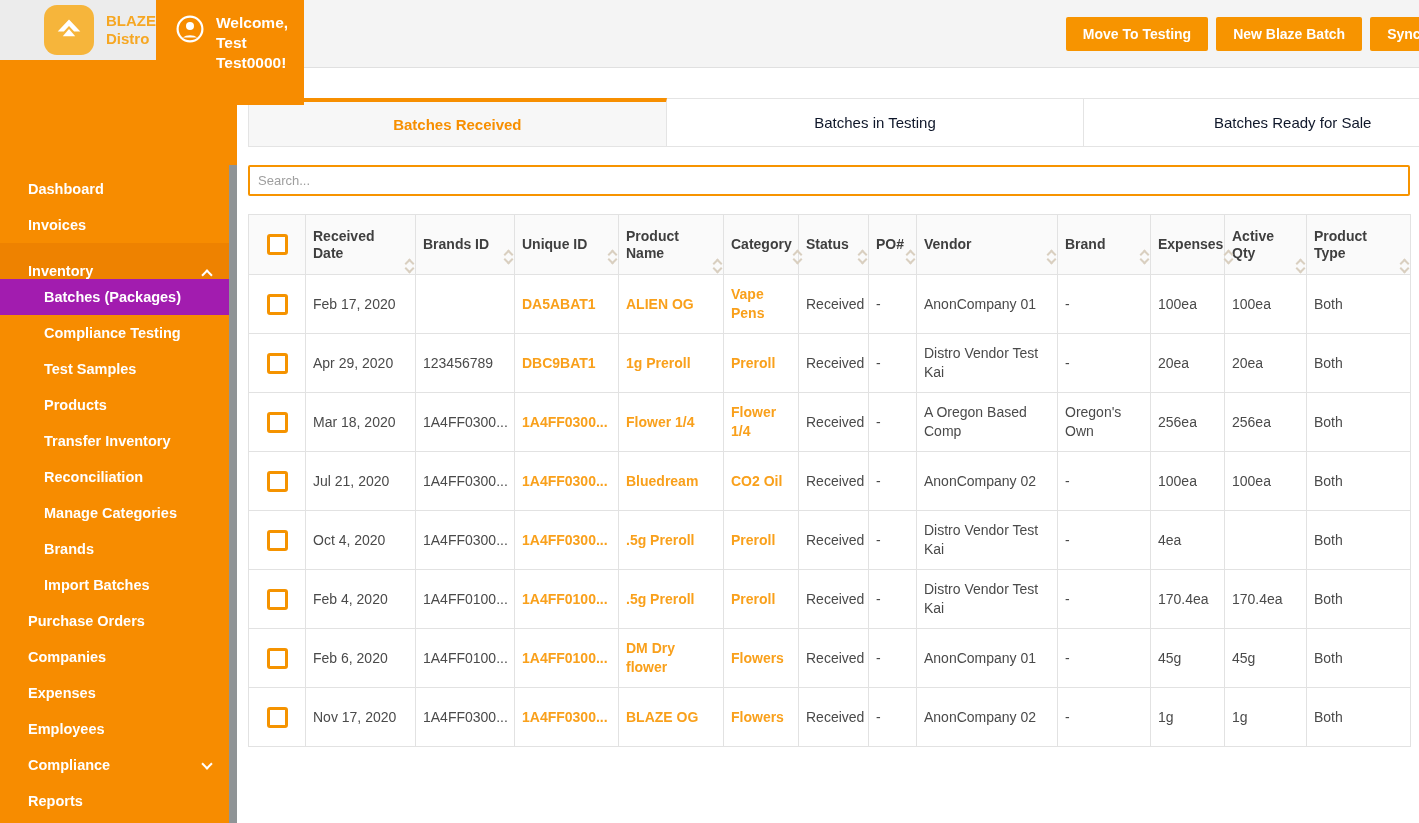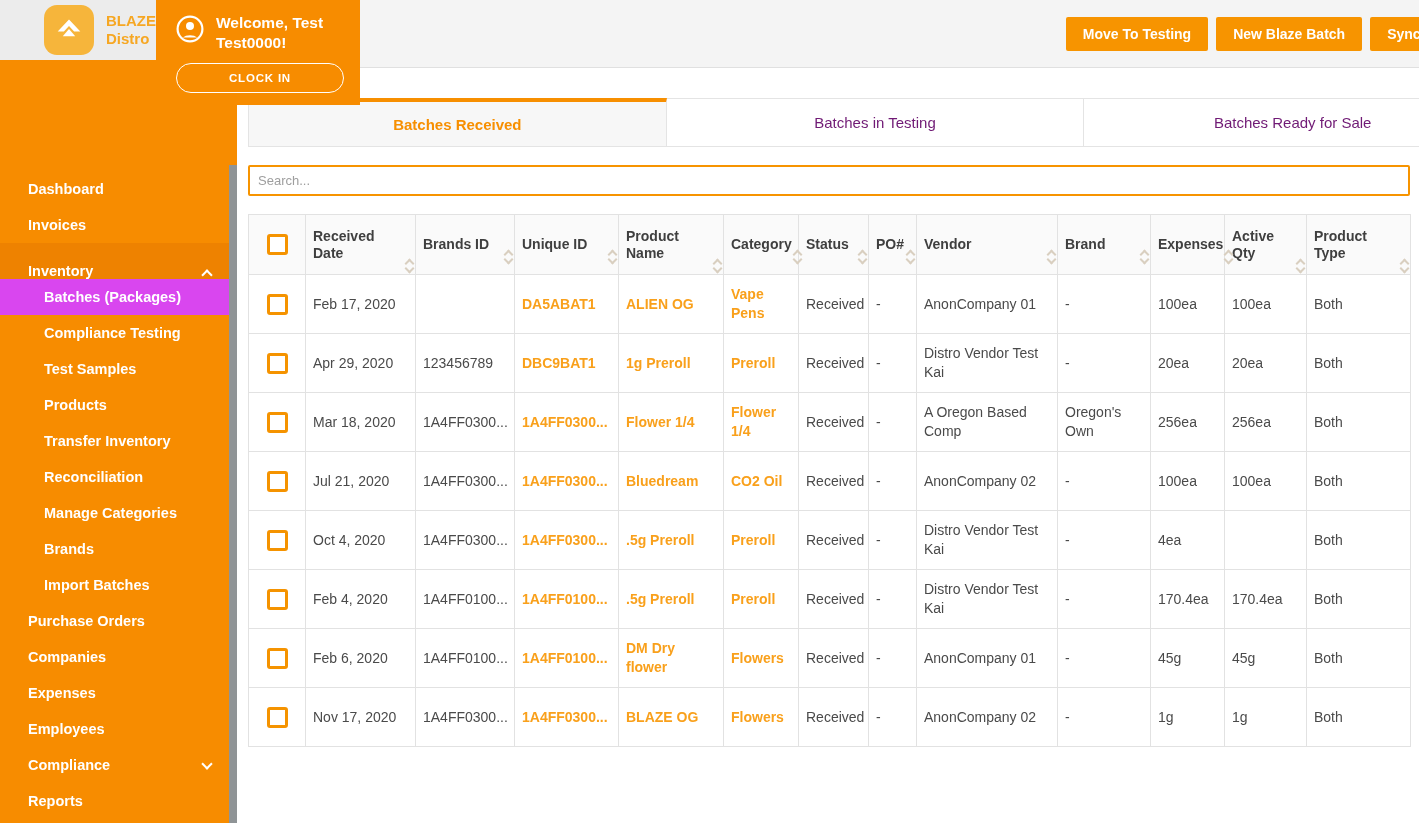--- a/index.html
+++ b/index.html
@@ -20,21 +20,21 @@
   .welcome-text { color:#fff; font-weight:bold; font-size:15.5px; line-height:20px; max-width:150px; }
   .clockin { display:block; margin:10px auto 0 auto; width:168px; height:30px; background:transparent;
     border:1px solid #fff; border-radius:15px; color:#fff; font-weight:bold; font-size:11.5px;
     letter-spacing:0.8px; cursor:pointer; font-family:inherit; }
 
   .menu { position:absolute; top:165px; left:0; right:8px; bottom:0; padding-top:6px; overflow:hidden; }
   .side-item { height:36px; display:flex; align-items:center; padding:0 18px 0 28px;
     color:#fff; font-size:14.5px; font-weight:bold; cursor:pointer; }
   .side-item.parent { background:#EE8200;align-items:flex-end; }
   .side-item.child { padding-left:44px; }
-  .side-item.child.selected { background:#d946ef; }
+  .side-item.child.selected { background:#a21caf; }
   .chev { width:8px; height:8px; border-right:2px solid #fff; border-bottom:2px solid #fff; margin-left:auto; }
   .chev.up { transform:rotate(-135deg); margin-top:5px; }
   .chev.down { transform:rotate(45deg); margin-top:-3px; }
   .sidebar-scrollbar { position:absolute; top:165px; right:0; bottom:0; width:8px; background:#8F9496; }
 
   
   .main { flex:1; display:flex; flex-direction:column; background:#fff; }
   .topbar { height:60px; flex:0 0 60px; background:#ECECEC; display:flex; align-items:center; border-bottom:1px solid #DCDCDC; }
   .hamburger { margin-left:31px; width:27px; cursor:pointer; }
   .hamburger i { display:block; height:3px; background:#F78F00; margin:4px 0; border-radius:1px; }
@@ -46,21 +46,21 @@
     display:flex; align-items:center; justify-content:center; }
 
   .action-bar { height:68px; flex:0 0 68px; background:#F4F4F4; border-bottom:1px solid #E0E0E0;
     display:flex; align-items:center; justify-content:flex-end; gap:8px; padding-right:15px; }
   .btn { background:#F79400; color:#fff; border:none; border-radius:2px; height:34px; padding:0 17px;
     font-size:14px; font-weight:bold; cursor:pointer; font-family:inherit; }
 
   .content { flex:1; padding:30px 9px 0 11px; background:#fff; }
   .tabs { display:flex; width:1254px; }
   .tab { flex:1; height:49px; background:#fff; border:1px solid #E4E4E4; border-left:none;
-    display:flex; align-items:center; justify-content:center; font-size:15px; color:#701a75; cursor:pointer; }
+    display:flex; align-items:center; justify-content:center; font-size:15px; color:#0f172a; cursor:pointer; }
   .tab:first-child { border-left:1px solid #E4E4E4; }
   .tab.active { background:#F7F7F7; border-top:4px solid #F78F00; color:#F78F00; font-weight:bold; }
 
   .search { display:block; width:1162px; height:31px; margin:18px 0; border:2px solid #F79400; border-radius:2px;
     padding:0 8px; font-size:13px; color:#701a75; font-family:inherit; outline:none; }
   .search::placeholder { color:#9e9e9e; }
 
   table.grid { border-collapse:collapse; width:1162px; table-layout:fixed;margin-top:12px; }
   .grid th, .grid td { border:1px solid #E2E2E2; vertical-align:middle; }
   .grid th { height:60px; background:#FAFAFA; text-align:left; }
@@ -95,21 +95,20 @@
       <div class="welcome-row">
         <span class="person-icon">
           <svg width="28" height="28" viewBox="0 0 28 28">
             <circle cx="14" cy="14" r="12.4" fill="none" stroke="#fff" stroke-width="2.2"></circle>
             <circle cx="14" cy="11" r="4" fill="#fff"></circle>
             <path d="M6.8 22.5 a9 5.6 0 0 1 14.4 0" fill="#fff"></path>
           </svg>
         </span>
         <span class="welcome-text">Welcome, Test Test0000!</span>
       </div>
-      <button class="clockin">CLOCK IN</button>
     </div>
     <nav class="menu">
         <div class="side-item">
           <span>Dashboard</span>
         </div>
         <div class="side-item">
           <span>Invoices</span>
         </div>
         <div class="side-item parent">
           <span>Inventory</span>

